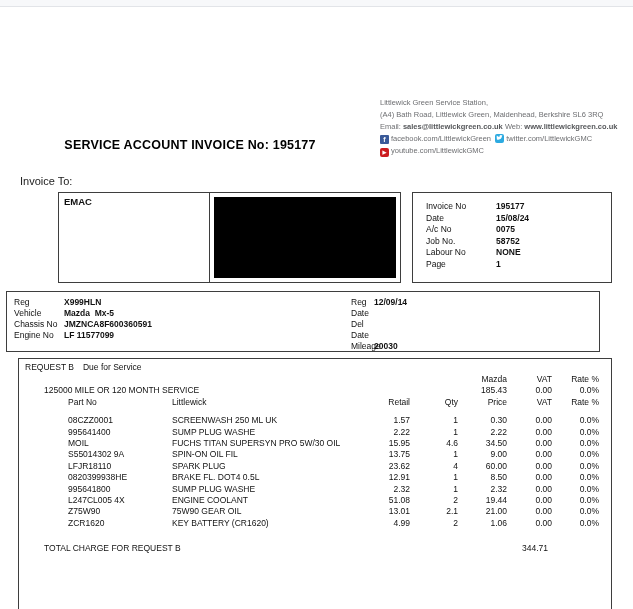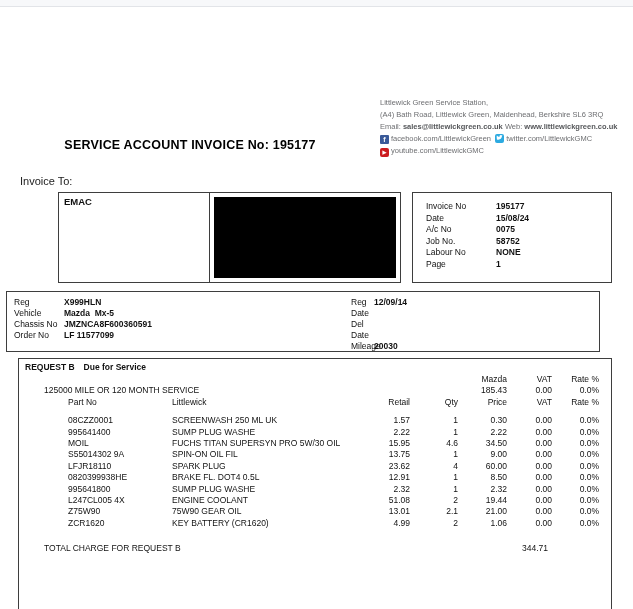--- a/index.html
+++ b/index.html
@@ -47,21 +47,21 @@
   .box-vehicle { left:6px; top:291px; width:594px; height:61px; padding:5px 0 0 7px;
                  font-size:8.5px; line-height:11px; }
   .veh-row { display:flex; }
   .veh-row .lbl { width:50px; }
   .veh-row .val { font-weight:bold; white-space:pre; }
   .veh-right { position:absolute; left:307px; top:5px; }
   .veh-right .lbl { width:60px;padding-left:37px; }
 
   
   .box-request { left:18px; top:358px; width:594px; height:270px; font-size:8.5px; }
-  .req-title { padding:3px 0 1px 6px; font-weight:bold; line-height:11px; }
+  .req-title { padding:3px 0 1px 6px; font-weight:normal; line-height:11px; }
   .req-sub { margin-left:9px; }
   .prow { display:grid; grid-template-columns:49px 104px 178px 60px 48px 49px 45px 47px auto;
           line-height:11.4px; }
   .prow .r { text-align:right; }
   .svc { grid-column:1/4; padding-left:25px; }
   .gap8 { height:7px; }
   .gap14 { height:14px; }
   .total-val { grid-column:6/8; text-align:right; padding-right:4px; }
 </style>
 </head>
@@ -141,21 +141,21 @@
           <span class="lbl">Vehicle</span>
           <span class="val">Mazda  Mx-5</span>
         </div>
 
         <div class="veh-row">
           <span class="lbl">Chassis No</span>
           <span class="val">JMZNCA8F600360591</span>
         </div>
 
         <div class="veh-row">
-          <span class="lbl">Order No</span>
+          <span class="lbl">Engine No</span>
           <span class="val">LF 11577099</span>
         </div>
       </div>
     <div class="veh-right">
 
         <div class="veh-row">
           <span class="lbl">Reg Date</span>
           <span class="val">12/09/14</span>
         </div>
 

